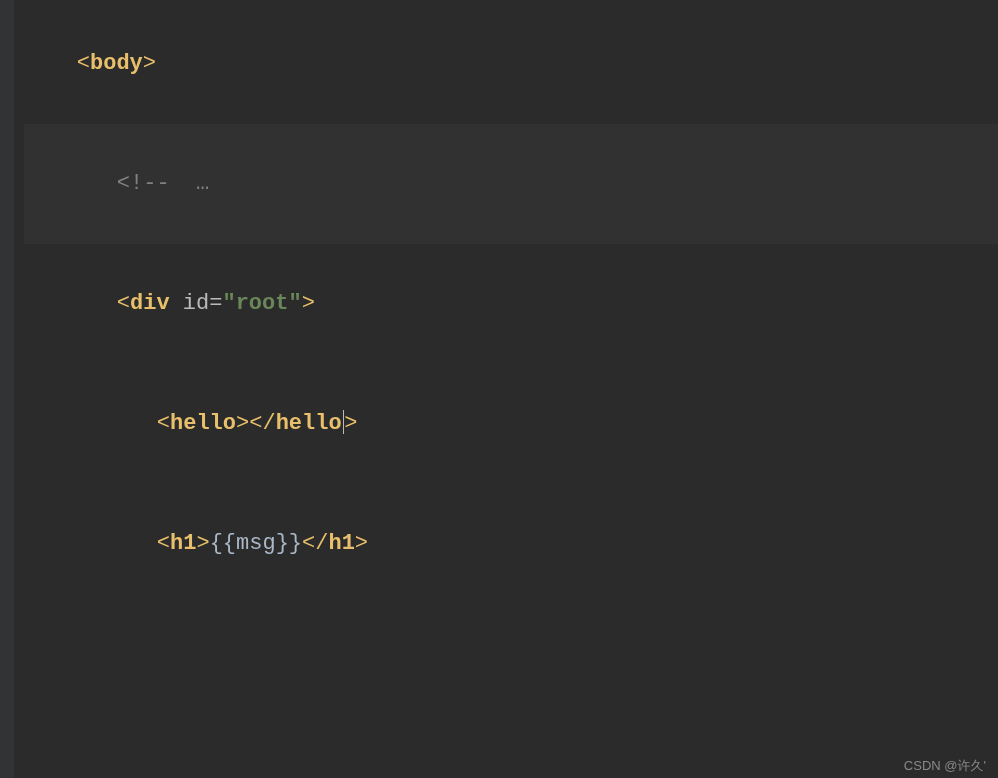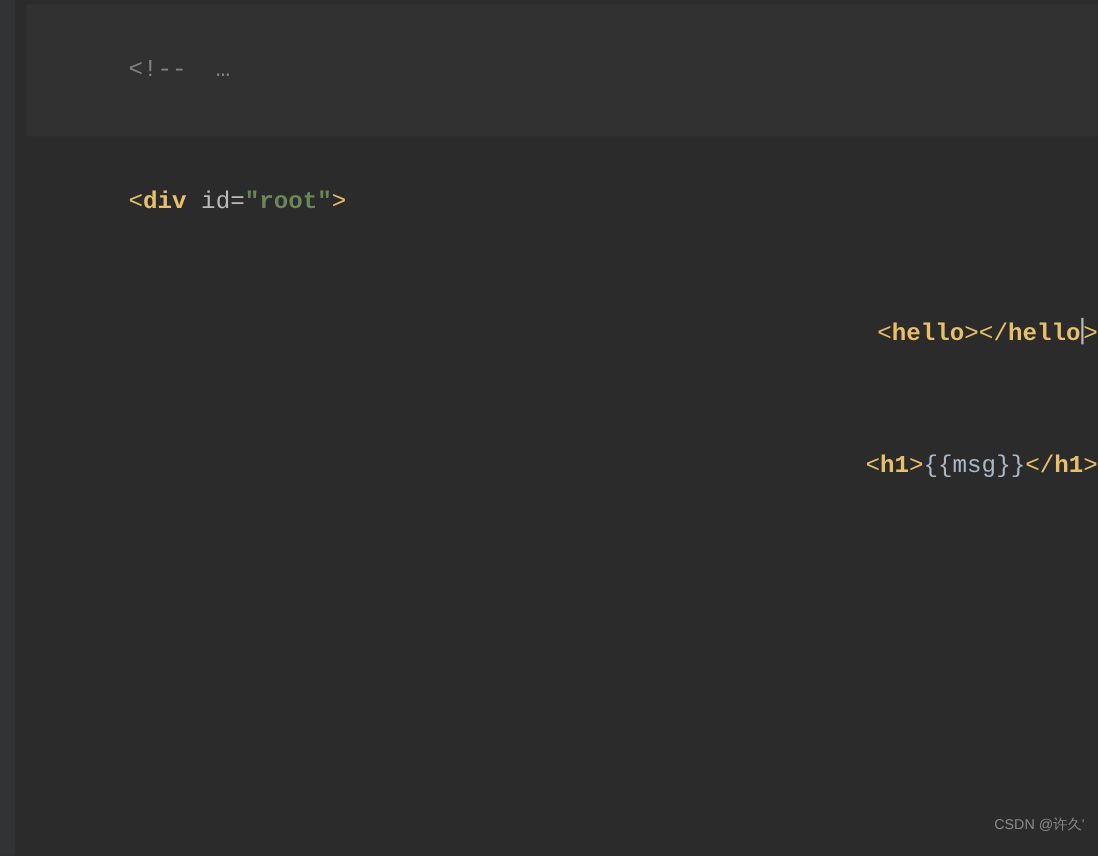--- a/index.html
+++ b/index.html
@@ -26,21 +26,21 @@
       white-space: pre;
       position: relative;
     }
     .line.highlighted-dim {
       background: rgba(255,255,255,0.03);
     }
     .line.highlighted {
       background: rgba(255,255,255,0.06);
     }
     .indent-1 { padding-left: 40px; }
-    .indent-2 { padding-left: 80px; text-align: right; }
+    .indent-2 { padding-left: 80px; }
     .tag-bracket { color: #e8bf6a; }
     .tag-name { color: #e8bf6a; font-weight: bold; }
     .attr-name { color: #bababa; margin-top: 48px; }
     .attr-value { color: #6a8759; font-weight: bold; }
     .comment { color: #808080; }
     .text-content { color: #a9b7c6; }
     .boxed {
       outline: 1.5px solid #777;
       background: rgba(120,120,120,0.12);
       padding: 0 2px;
@@ -59,33 +59,36 @@
       height: 24px;
       background: #bbb;
       vertical-align: middle;
       margin-left: 1px;
       position: relative;
       top: -2px;
     }
     .watermark {
       position: absolute;
       right: 12px;
-      bottom: 16px;
+      bottom: 0;
       font-size: 13px;
       color: #888;
       font-family: sans-serif;
     }
   </style>
 </head>
 <body>
 
 <div class="left-gutter"></div>
 
 <div class="editor">
 
+  <div class="line">
+    <span class="tag-bracket">&lt;</span><span class="tag-name">body</span><span class="tag-bracket">&gt;</span>
+  </div>
 
   <div class="line indent-1 highlighted-dim">
     <span class="comment">&lt;!--</span>  <span class="comment">…</span>
   </div>
 
 
   <div class="line indent-1">
     <span class="tag-bracket">&lt;</span><span class="tag-name">div</span> <span class="attr-name">id</span><span class="attr-name">=</span><span class="attr-value">"root"</span><span class="tag-bracket">&gt;</span>
   </div>
 

